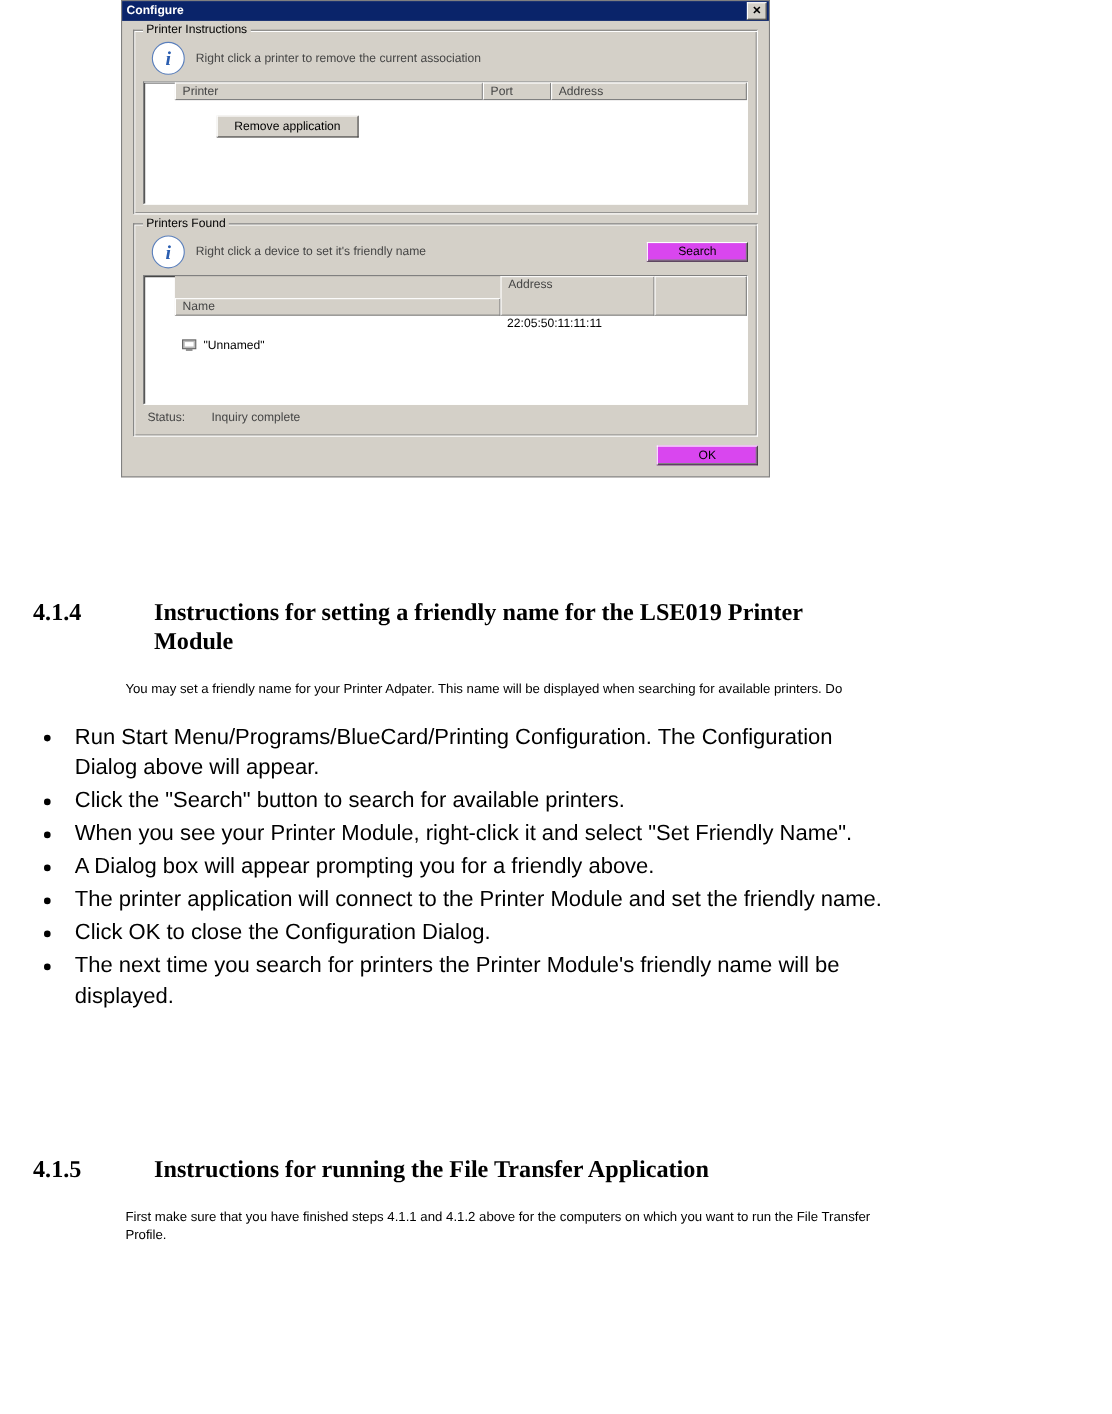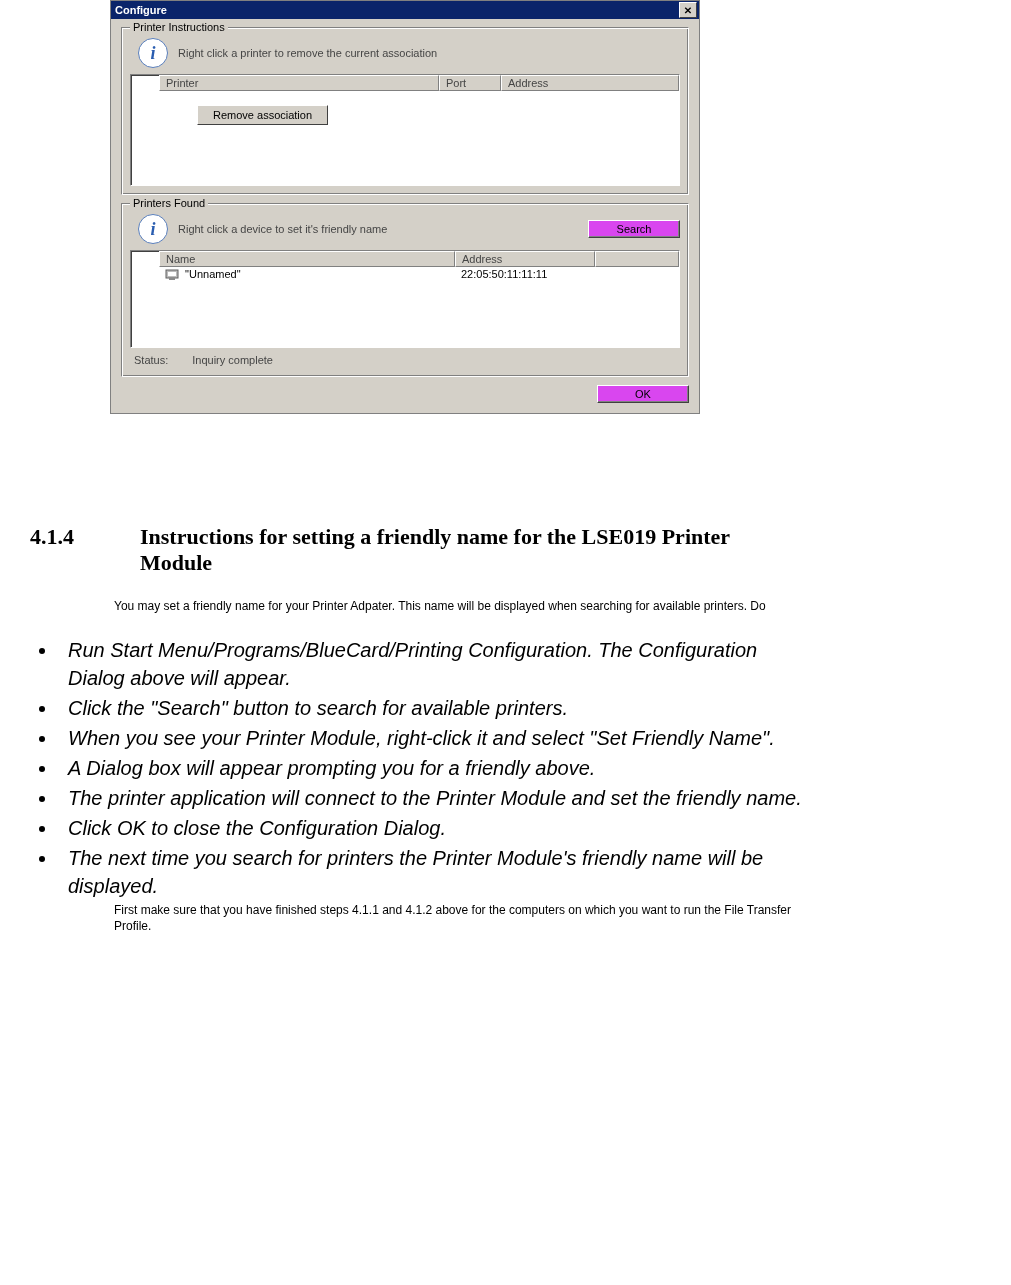--- a/index.html
+++ b/index.html
@@ -195,21 +195,21 @@
     gap: 24px;
     font-size: 11px;
     color: #454545;
     padding: 6px 2px 2px 4px;
   }
   
   .ca .col-printer, .ca .cell-printer { width: 280px; }
   .ca .col-port, .ca .cell-port { width: 62px; }
   .ca .col-address, .ca .cell-address { flex: 1; }
   
-  .cf .col-name, .cf .cell-name { width: 296px; }
+  .cf .col-name, .cf .cell-name { width: 296px; margin-top: 20px; }
   .cf .col-address2, .cf .cell-address2 { width: 140px; }
   .cf .col-rest { flex: 1; }
 
   .caption {
     font-size: 20px;
     margin: 6px 0 0 0;
     color: #000;
   }
 
   
@@ -230,21 +230,20 @@
     font-size: 12px;
     line-height: 1.35;
     margin-bottom: 22px;
   }
   ul.bullets {
     list-style: disc;
     padding-left: 28px;
     margin: 0 0 0 0;
     font-size: 20px;
     line-height: 1.4;
-    font-style: italic;
   }
   ul.bullets li {
     padding-left: 10px;
     margin-bottom: 2px;
   }
   .section-heading.second { margin-top: 130px; }
 </style>
 </head>
 <body>
 
@@ -265,21 +264,21 @@
             <span class="info-text">Right click a printer to remove the current association</span>
           </div>
           <div class="listview ca">
             <div class="lv-header">
               <div class="col col-printer">Printer</div>
               <div class="col col-port">Port</div>
               <div class="col col-address">Address</div>
             </div>
             <div class="lv-body">
               <div class="context-menu">
-                <div class="context-item">Remove association</div>
+                <div class="context-item">Remove application</div>
               </div>
             </div>
           </div>
         </div>
 
         <div class="groupbox">
           <span class="groupbox-legend">Printers Found</span>
           <div class="search-row">
             <span class="info-icon">i</span>
             <span class="info-text">Right click a device to set it's friendly name</span>
@@ -329,15 +328,19 @@
   <ul class="bullets">
     <li>Run Start Menu/Programs/BlueCard/Printing Configuration. The Configuration Dialog above will appear.</li>
     <li>Click the "Search" button to search for available printers.</li>
     <li>When you see your Printer Module, right-click it and select "Set Friendly Name".</li>
     <li>A Dialog box will appear prompting you for a friendly above.</li>
     <li>The printer application will connect to the Printer Module and set the friendly name.</li>
     <li>Click OK to close the Configuration Dialog.</li>
     <li>The next time you search for printers the Printer Module's friendly name will be displayed.</li>
   </ul>
 
+  <div class="section-heading second">
+    <span class="section-number">4.1.5</span>
+    <span class="section-title">Instructions for running the File Transfer Application</span>
+  </div>
   <div class="section-para">First make sure that you have finished steps 4.1.1 and 4.1.2 above for the computers on which you want to run the File Transfer Profile.</div>
 
 </div>
 
 </body></html>

